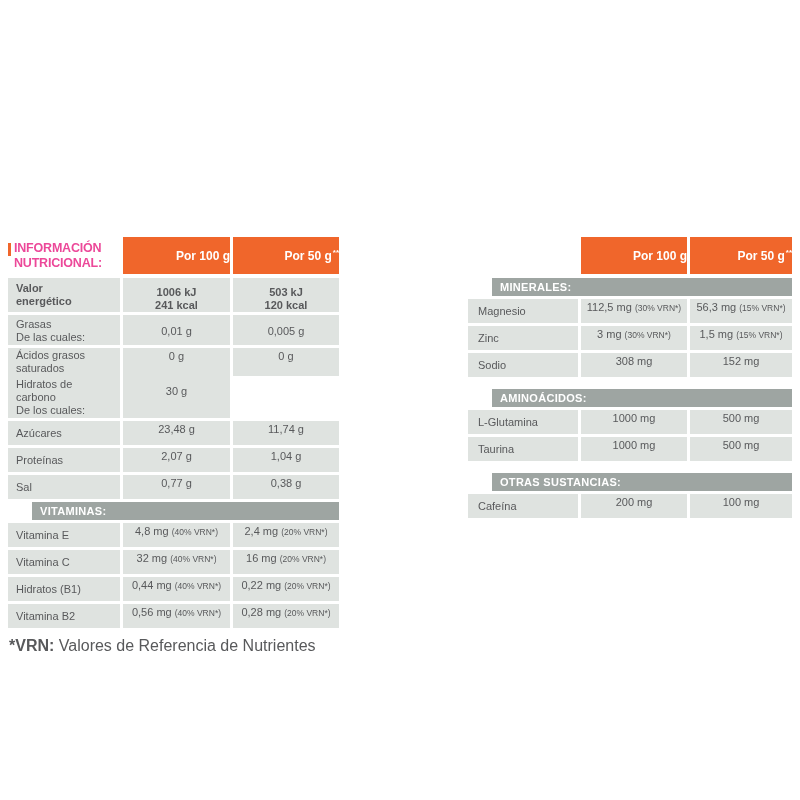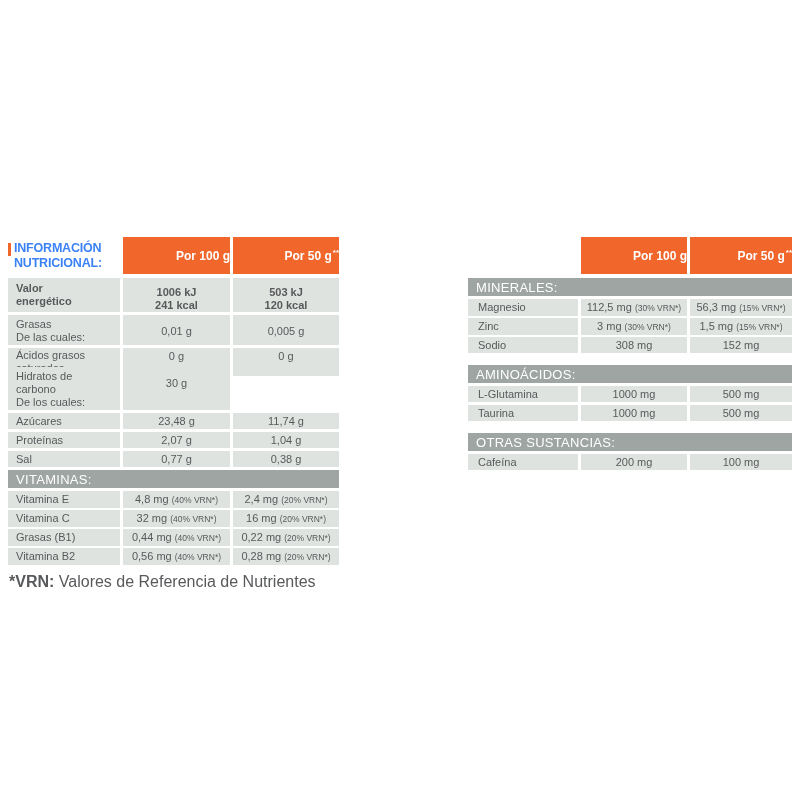--- a/index.html
+++ b/index.html
@@ -18,45 +18,45 @@
   .tables{position:absolute;top:237px;left:8px;display:flex;gap:129px;align-items:flex-start;}
 
   
   .hdr{display:grid;column-gap:3px;margin-bottom:4px;}
   .orange{
     background:var(--orange);color:#ffffff;font-weight:bold;font-size:12px;
     display:flex;align-items:center;justify-content:flex-end;height:37px;
   }
   .orange sup{font-size:8px;line-height:0;margin-left:1px;transform:translateY(-3px);}
   .sec{
-    background:var(--secbg);color:#ffffff;font-weight:normal;font-size:13px;
+    background:var(--secbg);color:#ffffff;font-weight:bold;font-size:11px;
     height:18px;display:flex;align-items:center;padding-left:8px;
-    margin-bottom:3px;letter-spacing:0.3px;
+    margin-bottom:3px;letter-spacing:0.3px;margin-left:24px;
   }
   .row{display:grid;column-gap:3px;margin-bottom:3px;}
   .cell{background:var(--rowbg);}
   .label-cell{
     padding:1px 20px 1px 8px;display:flex;flex-direction:column;
     justify-content:center;font-size:11px;line-height:13px;
   }
   .value-cell{font-size:11px;text-align:center;line-height:16px;}
   .note{font-size:8.5px;}
-  .single{height:16px;}
+  .single{height:24px;}
   .single .value-cell{line-height:16px;}
   .double{min-height:27px;}
   .double .value-cell{line-height:13px;padding-top:10px;}
   .sublab{display:block;}
   .sublab:empty{display:none;}
 
   
   .t-left{width:331px;}
   .t-left .hdr,.t-left .row{grid-template-columns:112px 107px 106px;}
   .title-cell{display:flex;background:#ffffff;padding-top:4px;}
   .title-bar{width:3px;height:13px;background:var(--orange);margin:2px 3px 0 0;flex:none;}
-  .title-text{font-size:12.5px;font-weight:bold;line-height:15px;color:#3b82f6;letter-spacing:-0.2px;}
+  .title-text{font-size:12.5px;font-weight:bold;line-height:15px;color:#ec4899;letter-spacing:-0.2px;}
   .title-text span{display:block;}
   .energy{min-height:29px;font-weight:bold;}
   .energy .value-cell{padding-top:8px;}
   .energy .vline{display:block;line-height:13px;font-weight:bold;}
   .footnote{margin-top:9px;font-size:16px;padding-left:1px;}
   .footnote b{font-weight:bold;}
 
   
   .t-right{width:324px;}
   .t-right .hdr,.t-right .row{grid-template-columns:110px 106px 102px;}
@@ -165,21 +165,21 @@
       <div class="row single">
         <div class="cell label-cell">
           <span class="lab">Vitamina C</span>
         </div>
         <div class="cell value-cell"><span>32 mg</span> <span class="note">(40% VRN*)</span></div>
         <div class="cell value-cell"><span>16 mg</span> <span class="note">(20% VRN*)</span></div>
       </div>
 
       <div class="row single">
         <div class="cell label-cell">
-          <span class="lab">Grasas (B1)</span>
+          <span class="lab">Hidratos (B1)</span>
         </div>
         <div class="cell value-cell"><span>0,44 mg</span> <span class="note">(40% VRN*)</span></div>
         <div class="cell value-cell"><span>0,22 mg</span> <span class="note">(20% VRN*)</span></div>
       </div>
 
       <div class="row single">
         <div class="cell label-cell">
           <span class="lab">Vitamina B2</span>
         </div>
         <div class="cell value-cell"><span>0,56 mg</span> <span class="note">(40% VRN*)</span></div>

